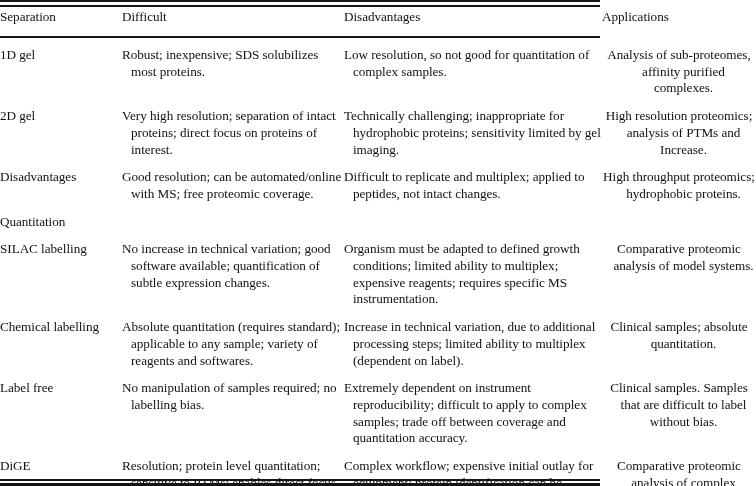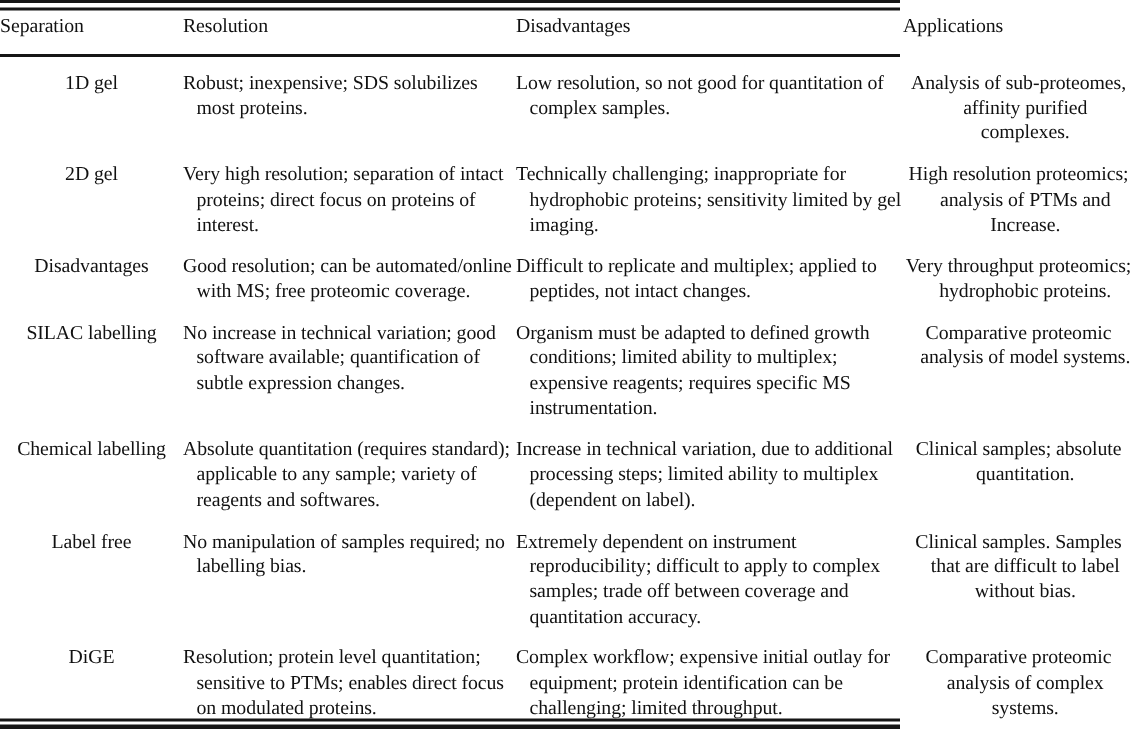--- a/index.html
+++ b/index.html
@@ -96,21 +96,21 @@
   
   .hang {
     padding-left: 9px;
     text-indent: -9px;
     white-space: normal;
     overflow-wrap: normal;
     word-break: normal;
     hyphens: none;
   }
 
-  .col1 .hang { padding-left: 8px; text-indent: -8px; text-align: center; }
+  .col1 .hang { padding-left: 8px; text-indent: -8px; }
 
   td.col2 .hang, td.col3 .hang, td.col4 .hang { padding-left: 9px; text-indent: -9px; }
 
   tr.section-row > td {
     padding-top: 11px;
     padding-bottom: 0;
   }
 
   tbody tr.data-row td.col4 .hang {
     padding-right: 0;
@@ -129,21 +129,21 @@
   <table class="data">
     <colgroup>
       <col class="c1">
         <col class="c2">
         <col class="c3">
         <col class="c4">
     </colgroup>
     <thead>
       <tr>
         <th class="col1">Separation</th>
-        <th class="col2">Resolution</th>
+        <th class="col2">Difficult</th>
         <th class="col3">Disadvantages</th>
         <th class="col4">Applications</th>
       </tr>
     </thead>
     <tbody>
 
       <tr class="data-row first-row">
         <td class="col1">
             <div class="hang">1D gel</div>
           </td>
@@ -177,24 +177,27 @@
         <td class="col1">
             <div class="hang">Disadvantages</div>
           </td>
         <td class="col2">
             <div class="hang">Good resolution; can be automated/online with MS; free proteomic coverage.</div>
           </td>
         <td class="col3">
             <div class="hang">Difficult to replicate and multiplex; applied to peptides, not intact changes.</div>
           </td>
         <td class="col4">
-            <div class="hang">Very throughput proteomics; hydrophobic proteins.</div>
-          </td>
-      </tr>
-
+            <div class="hang">High throughput proteomics; hydrophobic proteins.</div>
+          </td>
+      </tr>
+
+      <tr class="section-row">
+        <td class="col1" colspan="4">Quantitation</td>
+      </tr>
 
       <tr class="data-row">
         <td class="col1">
             <div class="hang">SILAC labelling</div>
           </td>
         <td class="col2">
             <div class="hang">No increase in technical variation; good software available; quantification of subtle expression changes.</div>
           </td>
         <td class="col3">
             <div class="hang">Organism must be adapted to defined growth conditions; limited ability to multiplex; expensive reagents; requires specific MS instrumentation.</div>

